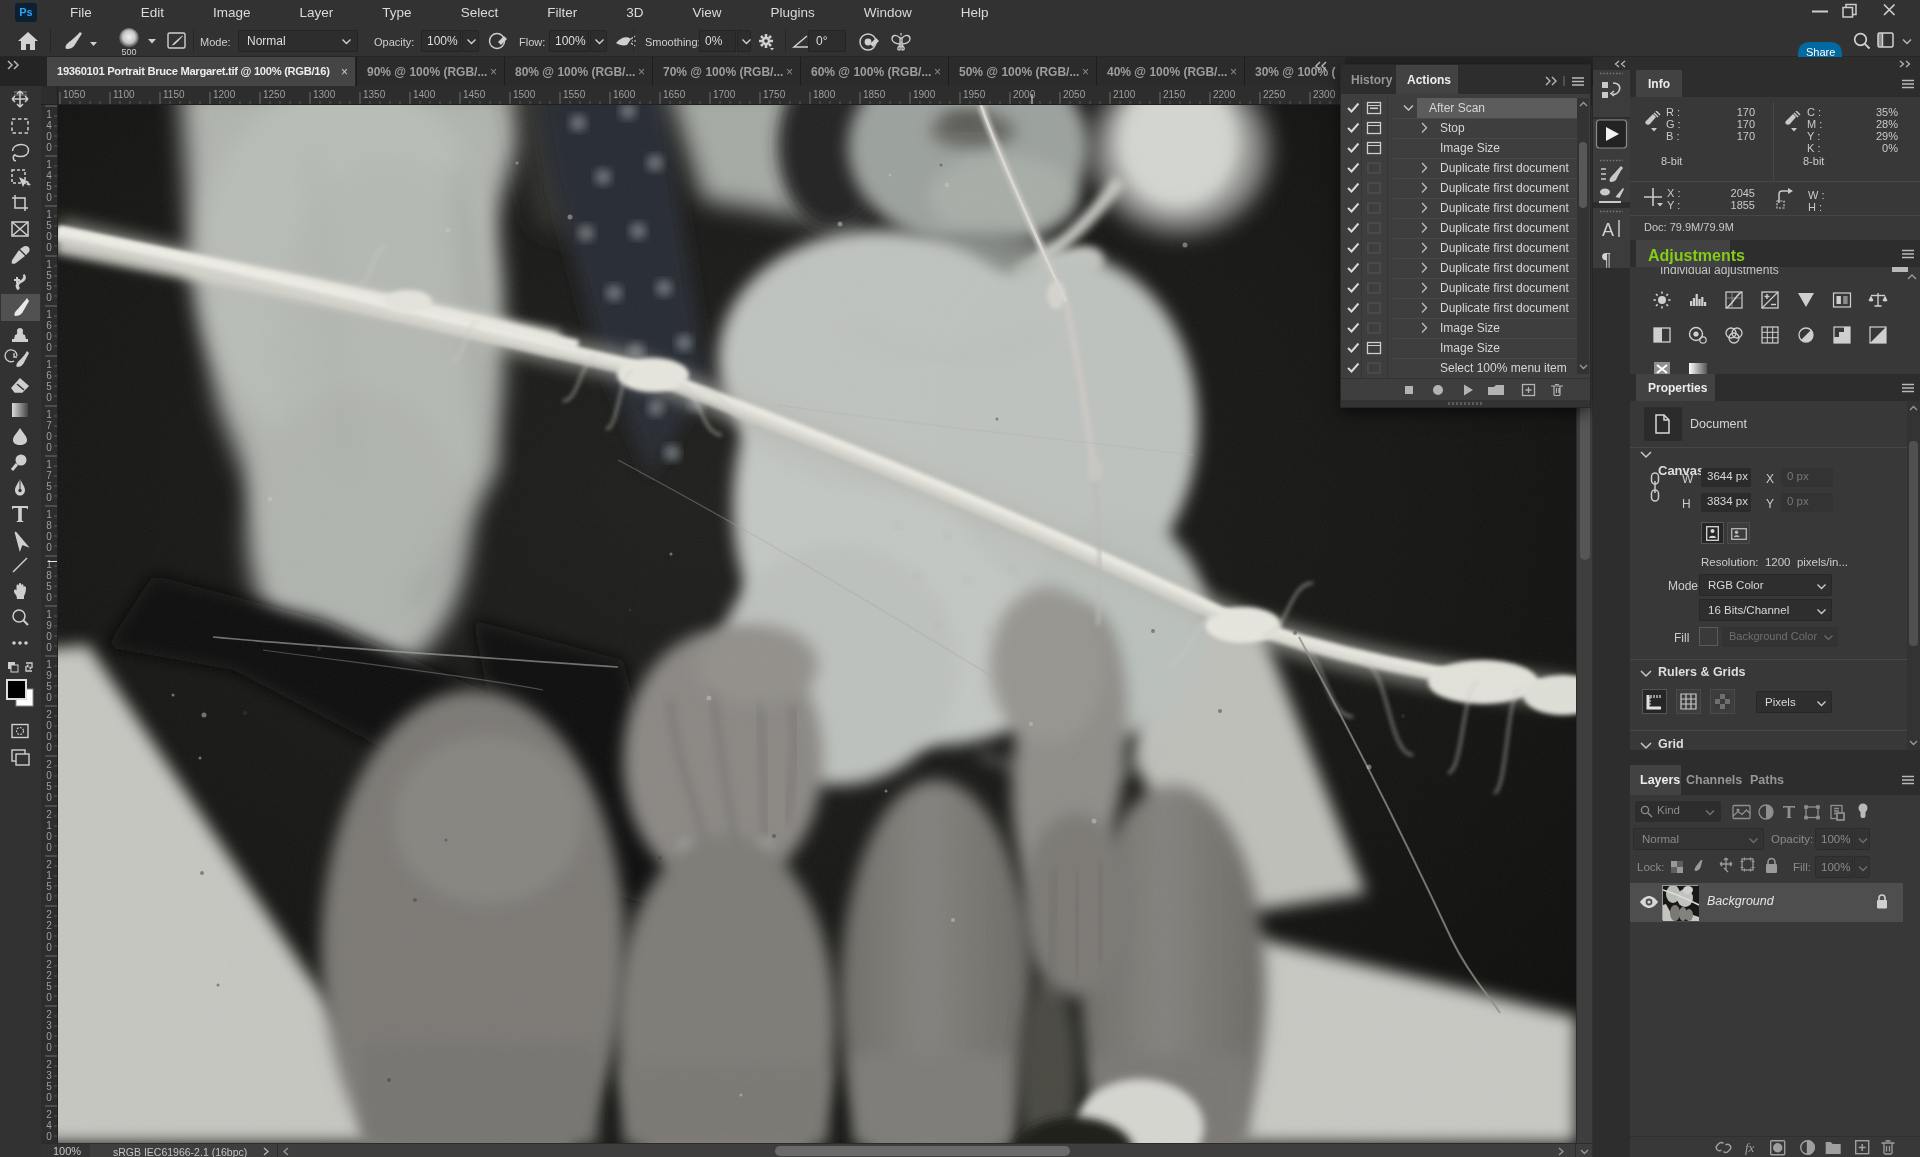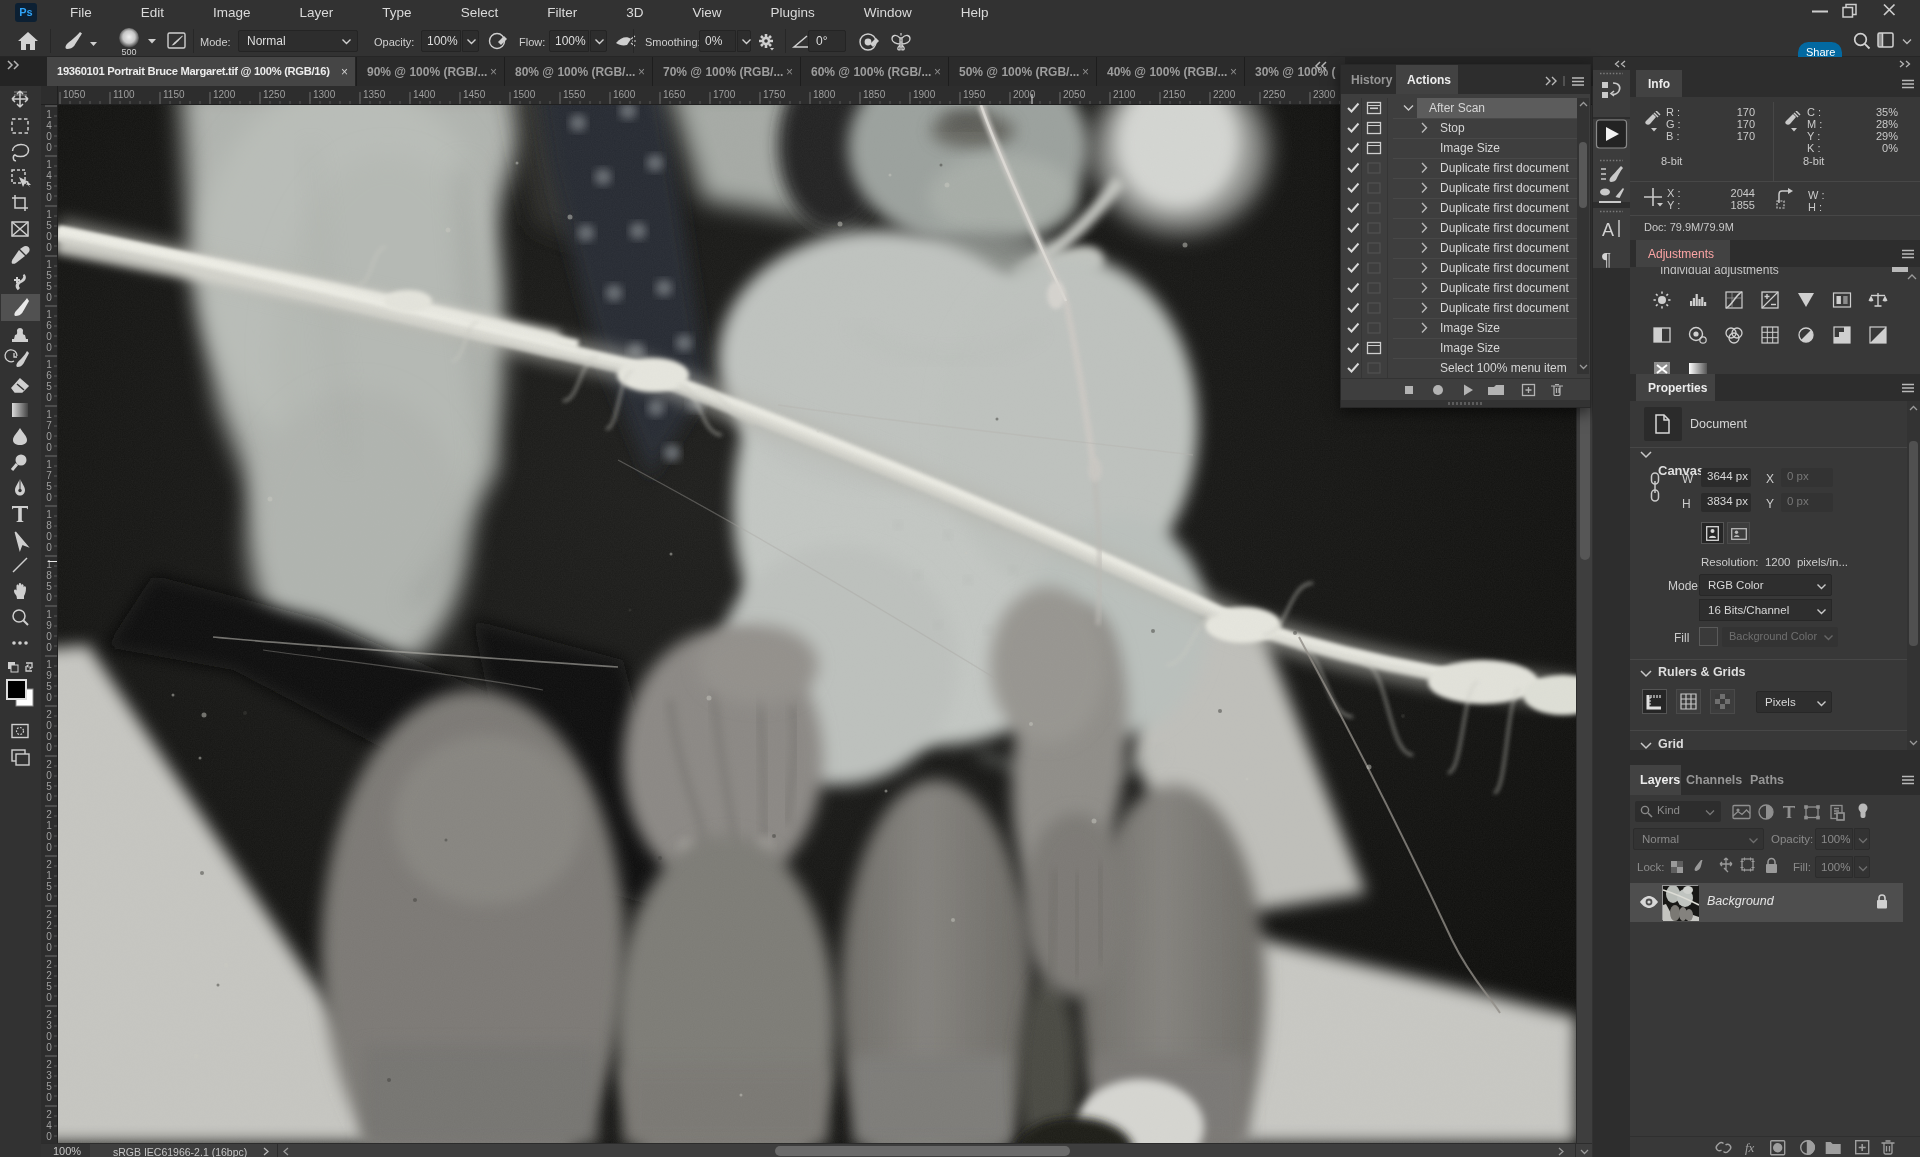--- a/index.html
+++ b/index.html
@@ -1161,36 +1161,36 @@
     <div class="abs" style="left:177px;top:33px;">Y :</div>
       <div class="abs" style="left:228px;top:33px;width:40px;text-align:right;">29%</div>
     <div class="abs" style="left:177px;top:45px;">K :</div>
       <div class="abs" style="left:228px;top:45px;width:40px;text-align:right;">0%</div>
     <div class="abs" style="left:173px;top:58px;">8-bit</div>
     <svg class="abs" style="left:13px;top:90px;" width="22" height="22" viewBox="0 0 22 22">
       <path d="M10 1 V19 M1 10 H19" stroke="#c9c9c9" stroke-width="1.6"></path>
       <path d="M14 16 l6 0 l-3 3.4 z" fill="#c9c9c9"></path>
     </svg>
     <div class="abs" style="left:37px;top:90px;">X :</div>
-      <div class="abs" style="left:85px;top:90px;width:40px;text-align:right;">2044</div>
+      <div class="abs" style="left:85px;top:90px;width:40px;text-align:right;">2045</div>
     <div class="abs" style="left:37px;top:102px;">Y :</div>
       <div class="abs" style="left:85px;top:102px;width:40px;text-align:right;">1855</div>
     <svg class="abs" style="left:145px;top:90px;" width="24" height="24" viewBox="0 0 24 24">
       <path d="M4 16 V7 a3 3 0 0 1 3 -3 H16" stroke="#c9c9c9" stroke-width="1.5" fill="none"></path>
       <path d="M13 1 L18 4 L13 7 Z" fill="#c9c9c9"></path>
       <rect x="2" y="14" width="7" height="7" fill="none" stroke="#c9c9c9" stroke-width="1.2" stroke-dasharray="2 1.4"></rect>
     </svg>
     <div class="abs" style="left:178px;top:92px;">W :</div>
     <div class="abs" style="left:178px;top:104px;">H :</div>
     <div class="abs" style="left:14px;top:124px;">Doc: 79.9M/79.9M</div>
   </div>
 
   <div class="abs" style="left:0;top:183px;width:290px;height:27px;background:#2d2d2d;">
     <div class="abs" style="left:6px;top:0;width:94px;height:27px;background:#424242;">
-        <div class="abs" style="left:12px;top:7px;font-size:12px;font-weight:normal;color:#fca5a5;">Adjustments</div>
+        <div class="abs" style="left:12px;top:7px;font-size:16px;font-weight:bold;color:#84cc16;">Adjustments</div>
       </div>
     <svg class="abs" style="left:271px;top:9px;" width="14" height="11" viewBox="0 0 14 11">
         <path d="M1 1.5 h12 M1 5 h12 M1 8.5 h12" stroke="#b9b9b9" stroke-width="1.4"></path>
       </svg>
   </div>
   <div class="abs" style="left:0;top:210px;width:290px;height:107px;background:#383838;overflow:hidden;" id="adjbody"><svg width="290" height="107" viewBox="0 0 290 107">
         <text x="30" y="7" font-size="12" fill="#c4c4c4" font-family="Liberation Sans">Individual adjustments</text>
         <rect x="262" y="0" width="16" height="5" fill="#b9b9b9"></rect>
         <path d="M278 12 l4 -4 l4 4" stroke="#9a9a9a" stroke-width="1.3" fill="none"></path>
         <circle cx="32" cy="33" r="4" fill="#cfcfcf"></circle>

